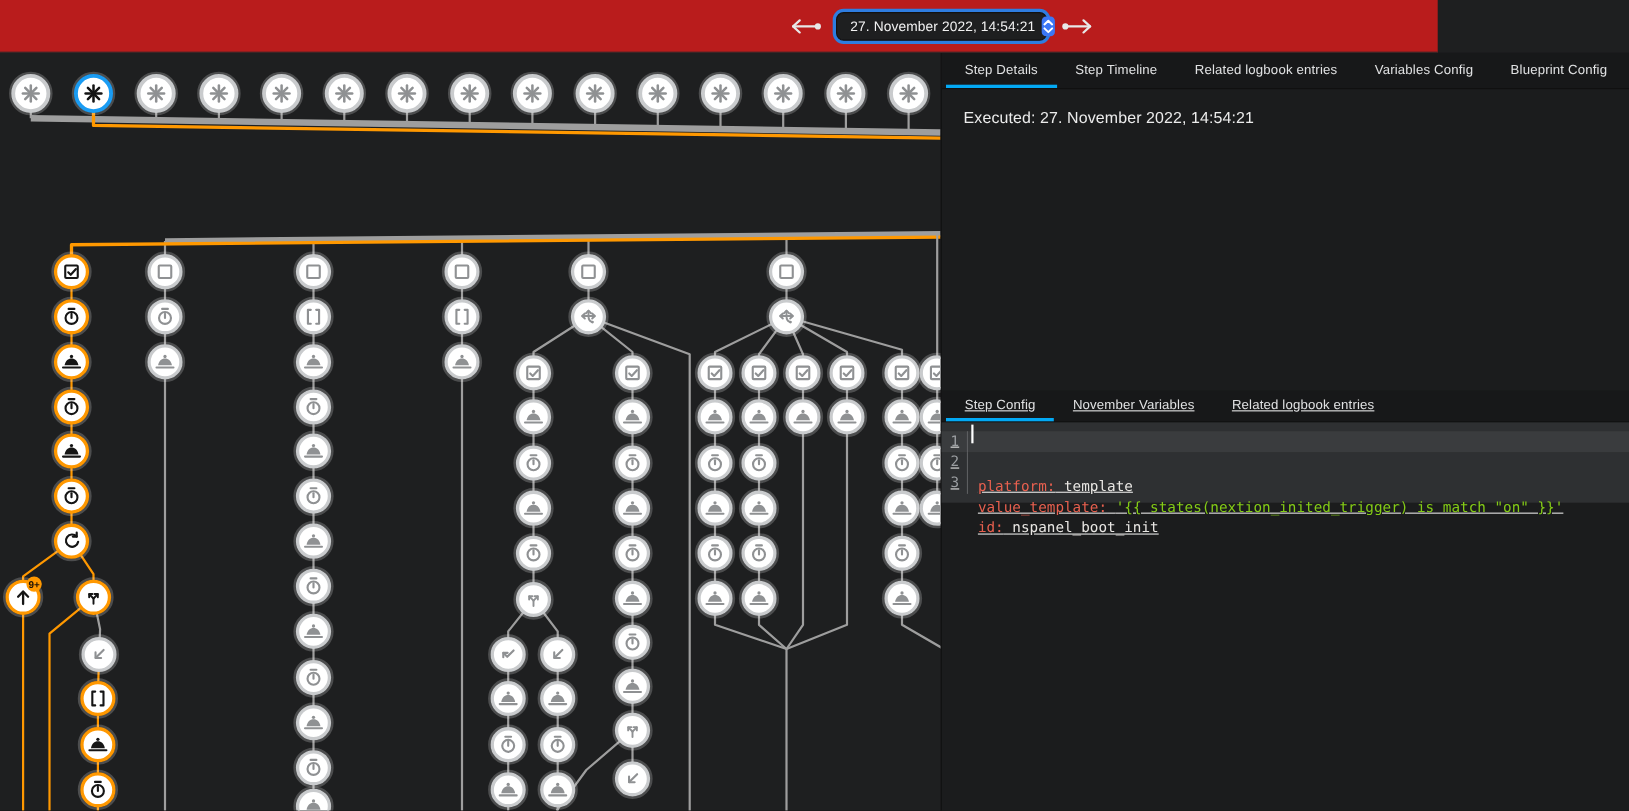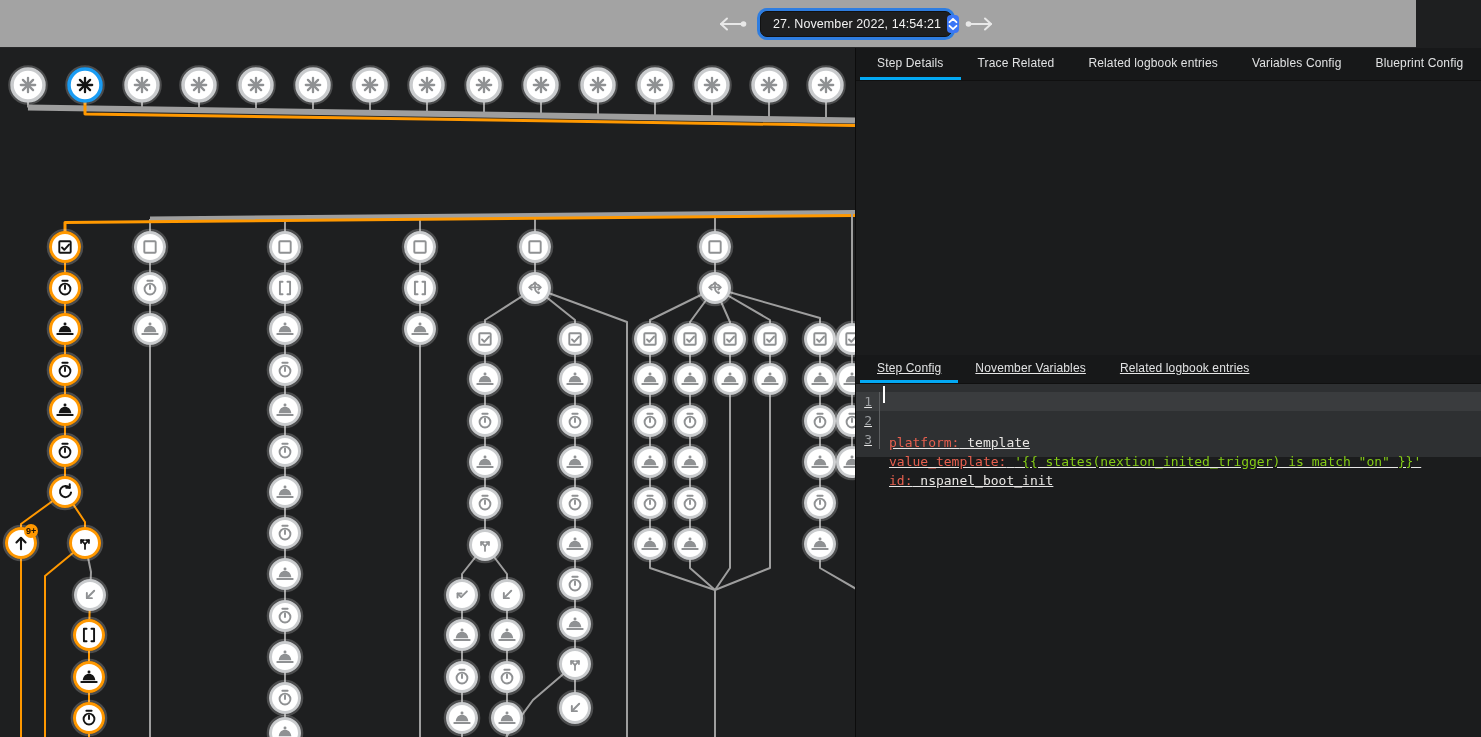--- a/index.html
+++ b/index.html
@@ -1,21 +1,21 @@
 <!DOCTYPE html>
 <html><head>
 <meta charset="utf-8">
 <style>
   * { margin:0; padding:0; box-sizing:border-box; }
   html,body { width:1481px; height:737px; overflow:hidden; background:#121314;
     font-family:"Liberation Sans","DejaVu Sans",sans-serif; color:#e6e6e6; }
   #app { position:relative; width:1481px; height:737px; background:#1e1f20; }
 
   
-  #topbar { position:absolute; left:0; top:0; width:1416px; height:48px; background:#a3a3a3;
+  #topbar { position:absolute; left:0; top:0; width:1307px; height:48px; background:#b91c1c;
     border-bottom:1px solid #262728; z-index:5; }
   #trace-nav { position:absolute; left:718px; top:0; height:48px; display:flex; align-items:center; gap:12px; }
   .ray-btn { background:none; border:none; cursor:pointer; width:30px; height:20px; display:flex; align-items:center; color:#e8e8e8; }
   #trace-select { position:relative; height:26px; width:192px; background:#1e1f20; border:1px solid #111;
     border-radius:7px; box-shadow:0 0 0 3px #2e7de0; display:flex; align-items:center; padding:0 4px 0 12px; cursor:pointer; }
   #trace-select .sel-label { flex:1; font-size:12.5px; color:#f2f2f2; white-space:nowrap; letter-spacing:.1px; }
   .stepper { width:16px; height:18px; border-radius:4px; background:#3b77f6; display:flex; align-items:center; justify-content:center; margin-left:6px; }
 
   
   #main { position:absolute; top:48px; left:0; width:1481px; height:689px; display:flex; }
@@ -800,25 +800,26 @@
             </g>
           </g>
       </svg>
     </div>
 
     <div id="right-pane">
 
       <section id="details-section">
         <nav id="details-tabs" class="tabbar">
             <button class="tab active">Step Details</button>
-            <button class="tab">Trace Related</button>
+            <button class="tab">Step Timeline</button>
             <button class="tab">Related logbook entries</button>
             <button class="tab">Variables Config</button>
             <button class="tab">Blueprint Config</button>
           </nav>
+        <div id="details-content">Executed: 27. November 2022, 14:54:21</div>
       </section>
 
       <section id="config-section">
         <nav id="config-tabs" class="tabbar">
             <button class="tab active">Step Config</button>
             <button class="tab">November Variables</button>
             <button class="tab">Related logbook entries</button>
           </nav>
         <div id="code-block">
           <div id="cursor"></div>

